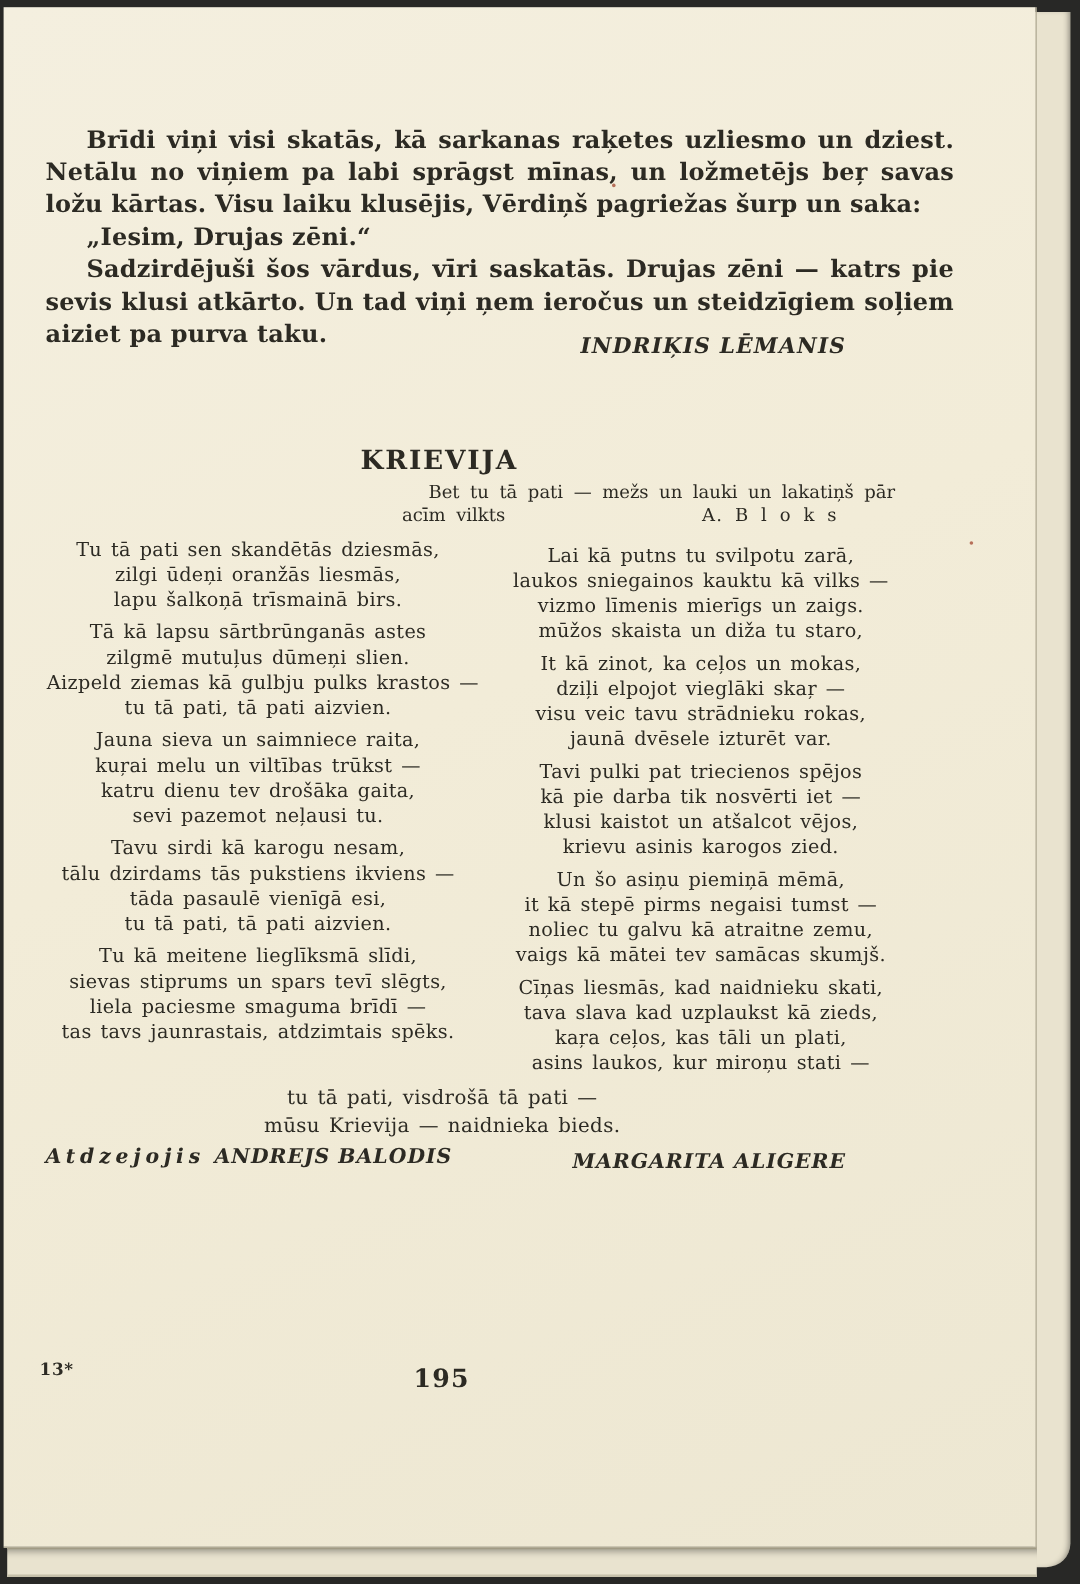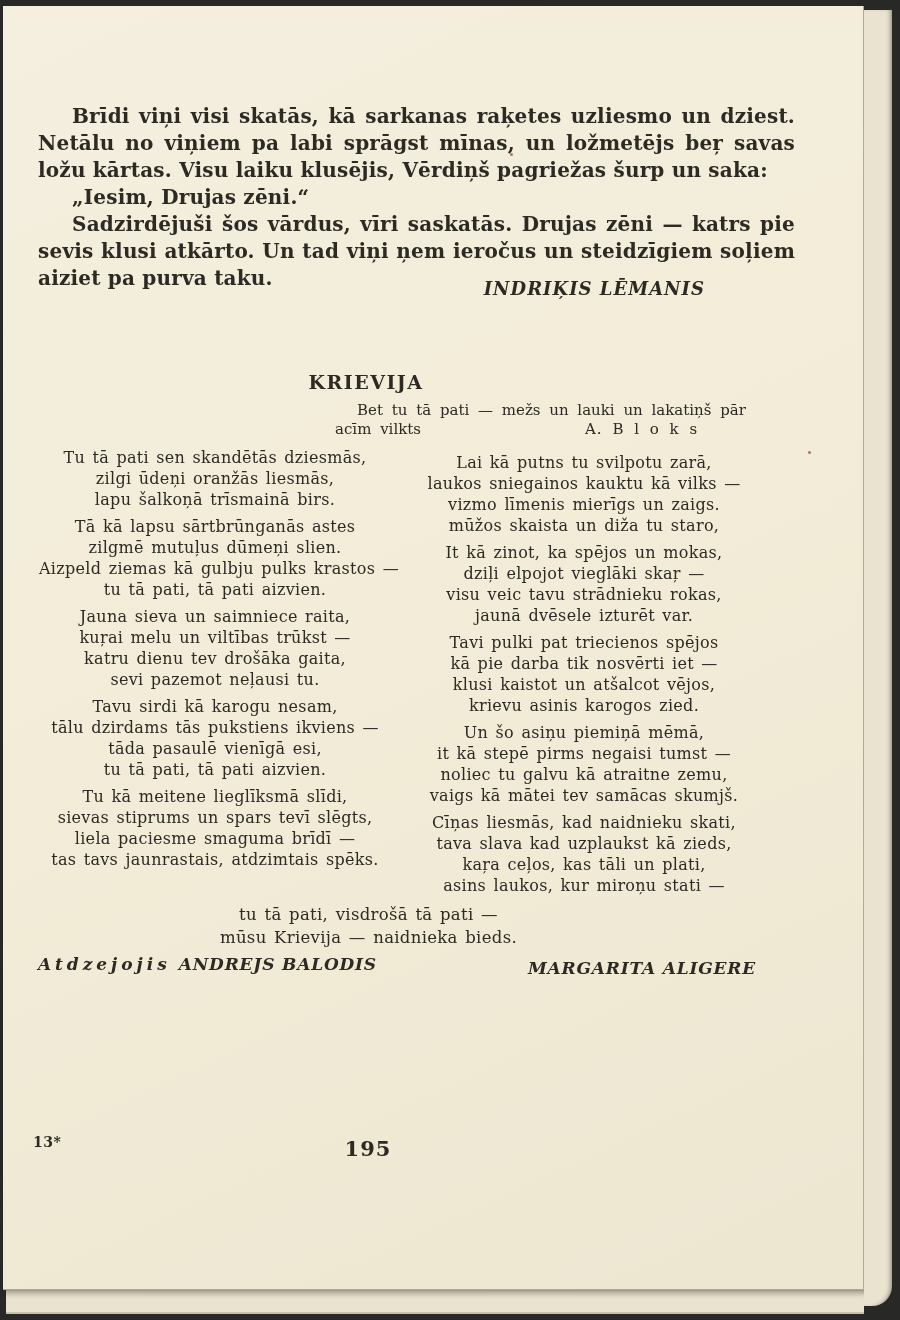--- a/index.html
+++ b/index.html
@@ -33,38 +33,38 @@
   .abs{position:absolute;}
   
   .prose{left:35px;top:97px;width:757px;font-size:20px;line-height:27px;
          font-weight:700;text-align:justify;letter-spacing:.2px;}
   .prose p{margin:0;text-indent:34px;}
   .prose-author{left:35px;top:272px;width:757px;text-align:right;padding-right:90px;
                 box-sizing:border-box;font-style:italic;font-weight:700;font-size:18px;
                 letter-spacing:1px;}
   
   .poem-title{left:0;top:365px;width:726px;text-align:center;font-weight:700;
-              font-size:19px;letter-spacing:1.5px;}
+              font-size:22px;letter-spacing:1.5px;}
   .epigraph{left:332px;top:395px;width:455px;font-size:15px;line-height:19px;
             word-spacing:4px;}
   .epigraph .l1{text-indent:22px;}
   .epigraph .l2 span.src{margin-left:164px;letter-spacing:1px;}
   .col{font-size:16px;line-height:21px;letter-spacing:.3px;word-spacing:2px;}
   .left-col{left:36px;top:441px;width:352px;}
   .right-col{left:386px;top:446px;width:390px;}
   .stanza{margin:0 0 6px 0;}
   .pline{white-space:nowrap;text-align:center;}
   .closing{left:217px;top:897px;font-size:16.5px;line-height:23px;
            letter-spacing:.3px;word-spacing:2px;}
   .credits{left:0;top:948px;width:860px;height:26px;font-style:italic;
            font-weight:700;font-size:17px;}
   .credit-left{position:absolute;left:35px;top:0;}
   .credit-left .spread{letter-spacing:4px;}
   .credit-left .name{letter-spacing:.8px;margin-left:8px;}
-  .credit-right{position:absolute;left:525px;top:4px;letter-spacing:.8px;text-align:right;}
+  .credit-right{position:absolute;left:474px;top:4px;letter-spacing:.8px;text-align:right;}
   .sig-mark{left:30px;top:1128px;font-size:14px;font-weight:700;letter-spacing:.5px;}
   .page-number{left:0;top:1130px;width:730px;text-align:center;font-size:21px;
                font-weight:700;letter-spacing:1px;}
   
   .speck{position:absolute;width:3px;height:3px;border-radius:50%;background:#a8503a;opacity:.8;}
   .speck-1{left:507px;top:147px;}
   .speck-2{left:805px;top:445px;}
 </style>
 </head>
 <body>
@@ -122,21 +122,21 @@
     </div>
 
     <div class="abs col right-col">
       <div class="stanza">
         <div class="pline">Lai kā putns tu svilpotu zarā,</div>
         <div class="pline">laukos sniegainos kauktu kā vilks —</div>
         <div class="pline">vizmo līmenis mierīgs un zaigs.</div>
         <div class="pline">mūžos skaista un diža tu staro,</div>
       </div>
       <div class="stanza">
-        <div class="pline">It kā zinot, ka spējos un mokas,</div>
+        <div class="pline">It kā zinot, ka ceļos un mokas,</div>
         <div class="pline">dziļi elpojot vieglāki skaŗ —</div>
         <div class="pline">visu veic tavu strādnieku rokas,</div>
         <div class="pline">jaunā dvēsele izturēt var.</div>
       </div>
       <div class="stanza">
         <div class="pline">Tavi pulki pat triecienos spējos</div>
         <div class="pline">kā pie darba tik nosvērti iet —</div>
         <div class="pline">klusi kaistot un atšalcot vējos,</div>
         <div class="pline">krievu asinis karogos zied.</div>
       </div>

